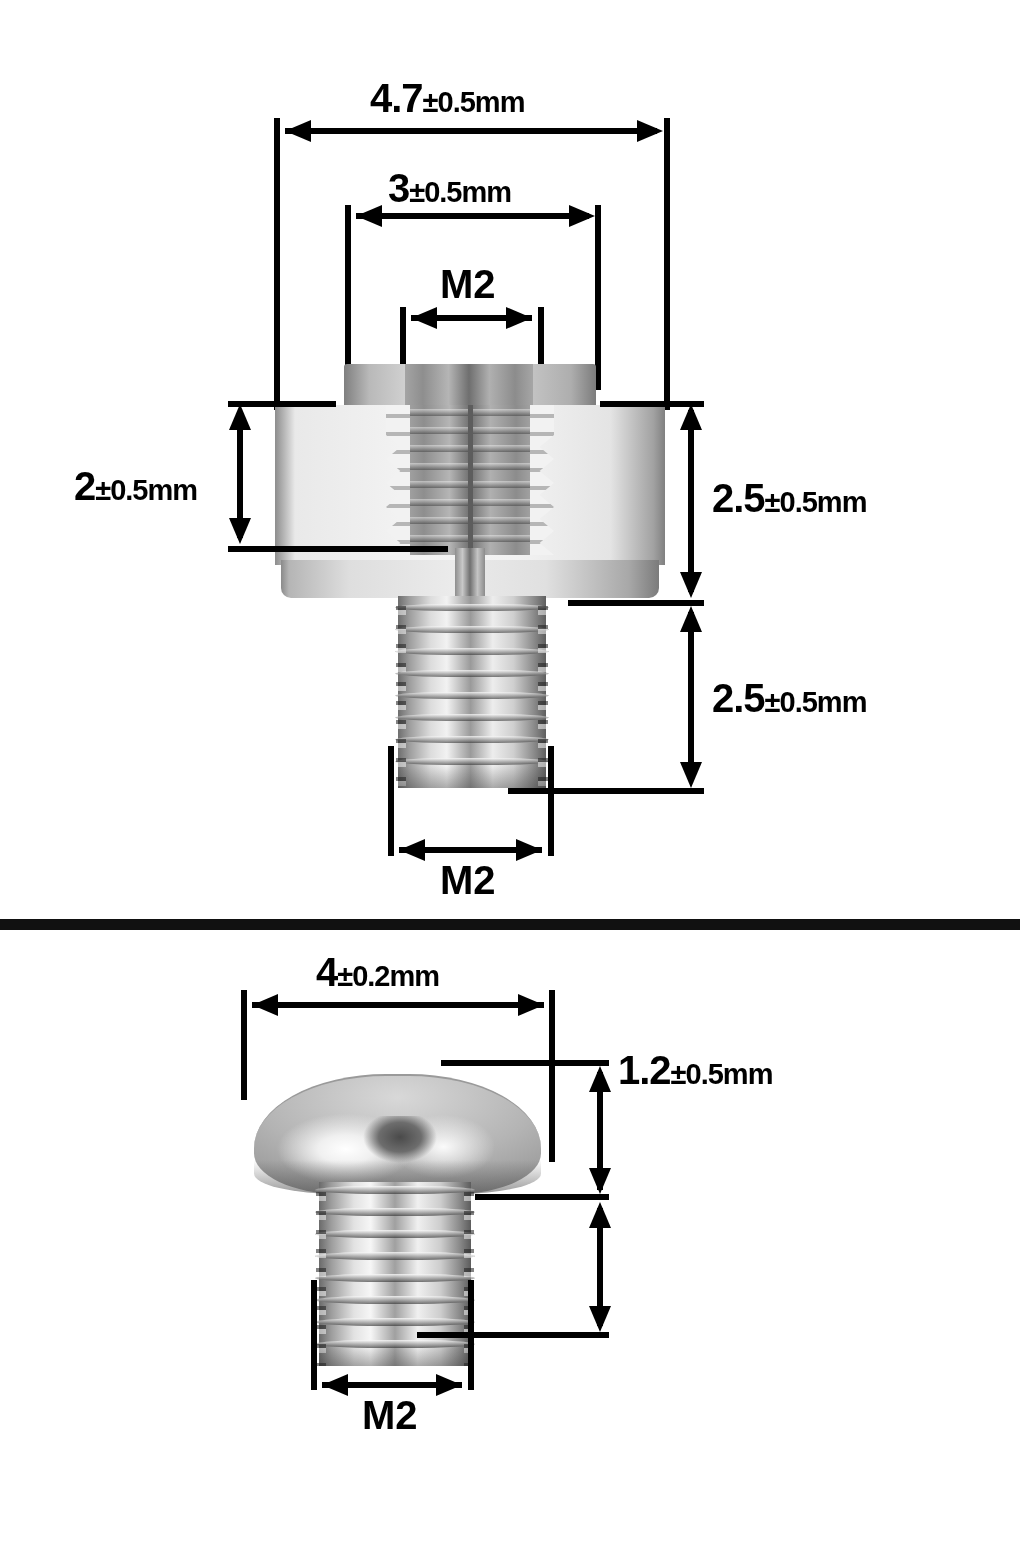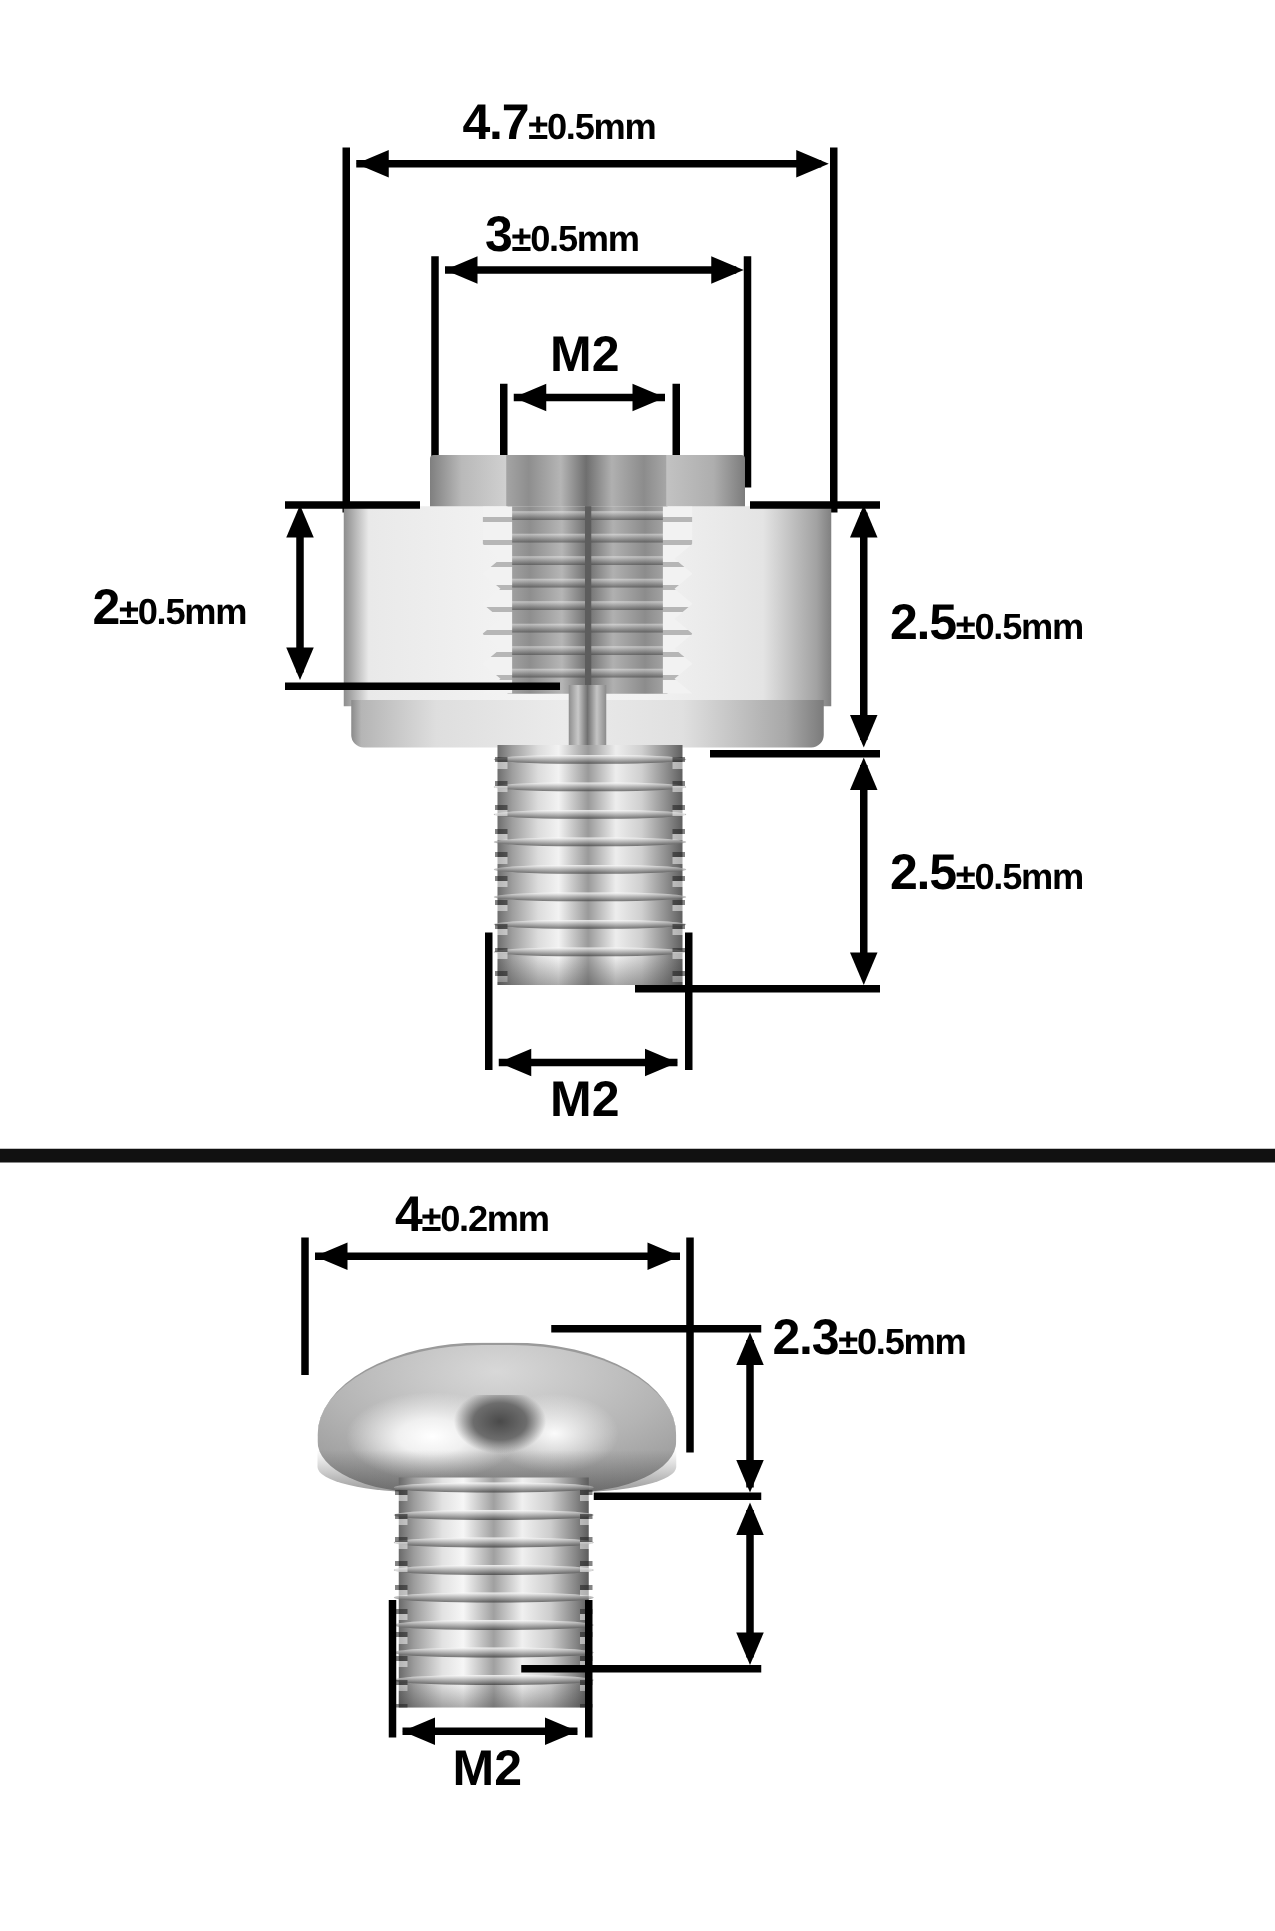--- a/index.html
+++ b/index.html
@@ -275,21 +275,21 @@
         <div class="ph-thread" style="top:114px;"></div>
         <div class="ph-thread" style="top:136px;"></div>
         <div class="ph-thread" style="top:158px;"></div>
         <div class="shank-notch-l" style="left:-3px; top:0;"></div>
         <div class="shank-notch-r" style="right:-3px; top:0;"></div>
         <div class="tip-shade" style="bottom:0; height:20px;"></div>
       </div>
     </div>
 
     <div class="dimtext" style="left:618px; top:1108px; top:116px;">
-      <span class="big">2.3</span><span class="tol">±0.5mm</span>
+      <span class="big">1.2</span><span class="tol">±0.5mm</span>
     </div>
     <div class="ext-h" style="left:441px; top:128px; width:168px;"></div>
     <div class="ext-h" style="left:475px; top:262px; width:134px;"></div>
     <div class="dimline-v" style="left:597px; top:140px; height:118px;"></div>
     <div class="arrow up" style="left:589px; top:134px;"></div>
     <div class="arrow down" style="left:589px; top:236px;"></div>
 
     <div class="ext-h" style="left:417px; top:400px; width:192px;"></div>
     <div class="dimline-v" style="left:597px; top:276px; height:118px;"></div>
     <div class="arrow up" style="left:589px; top:270px;"></div>

